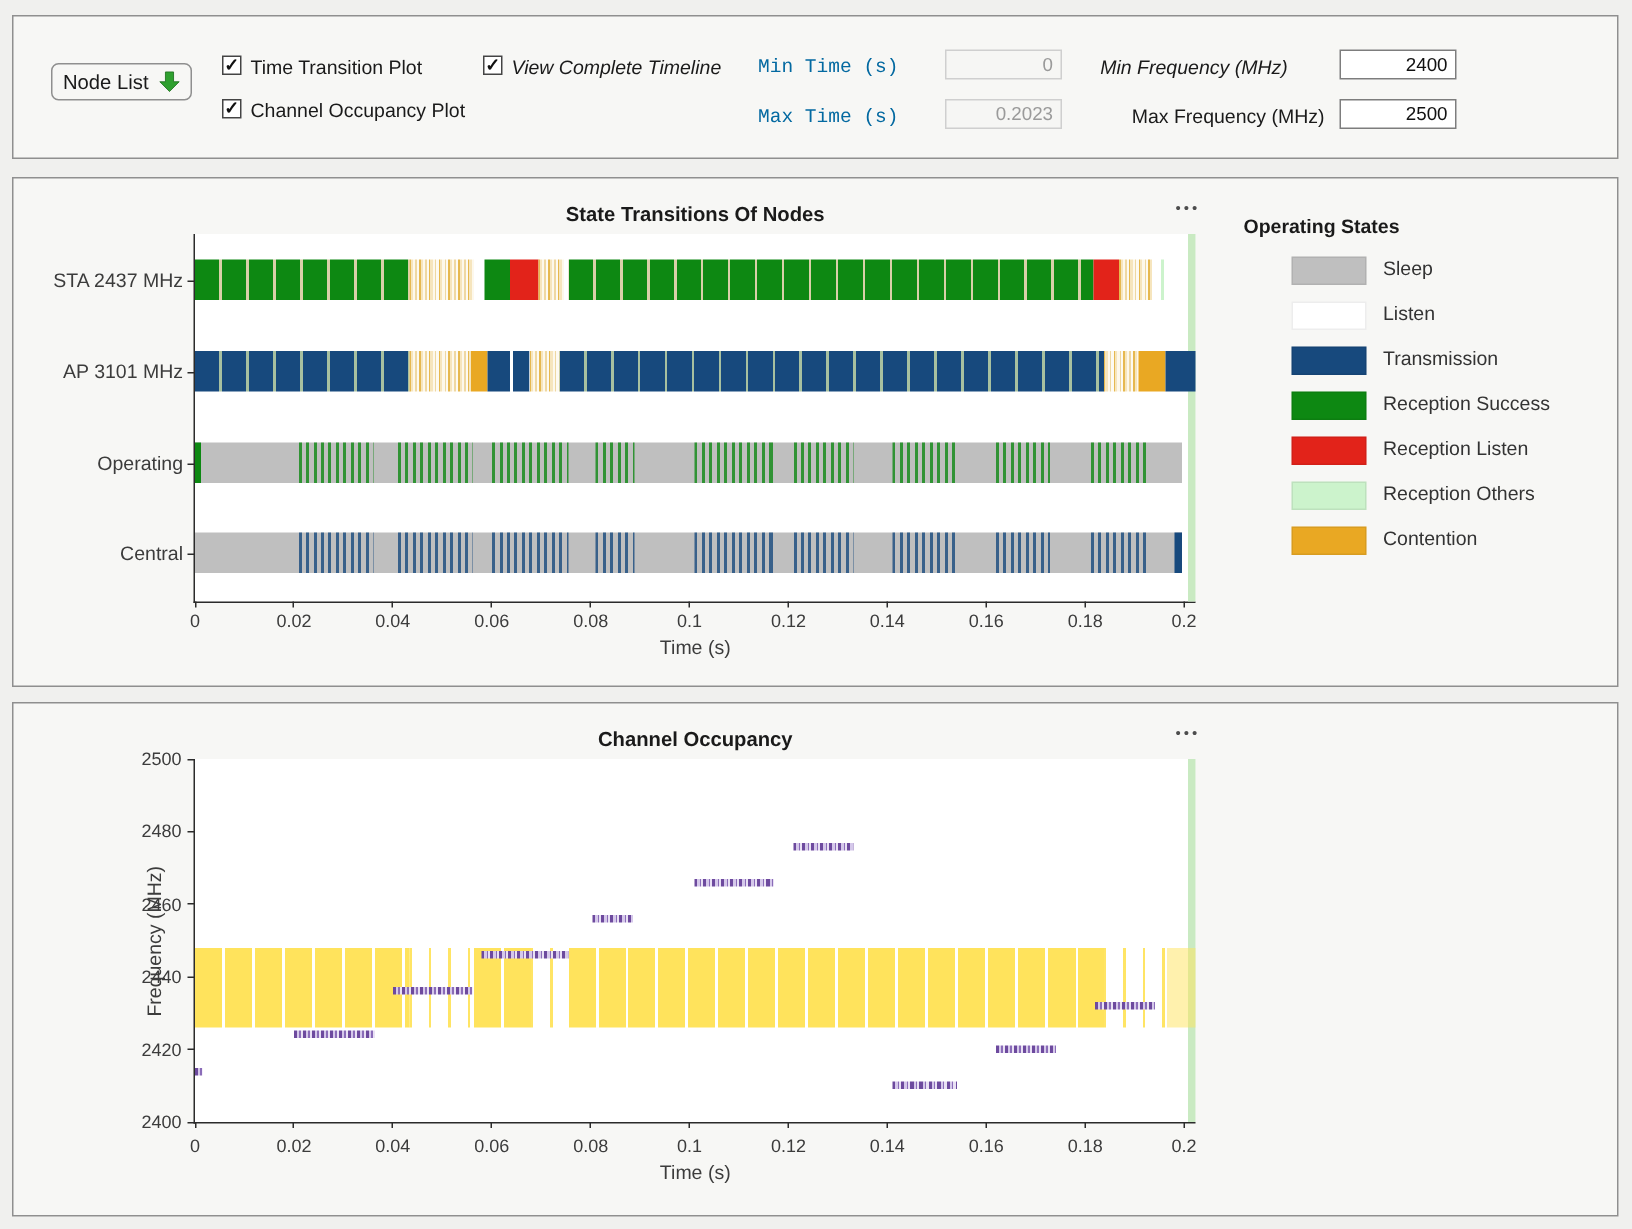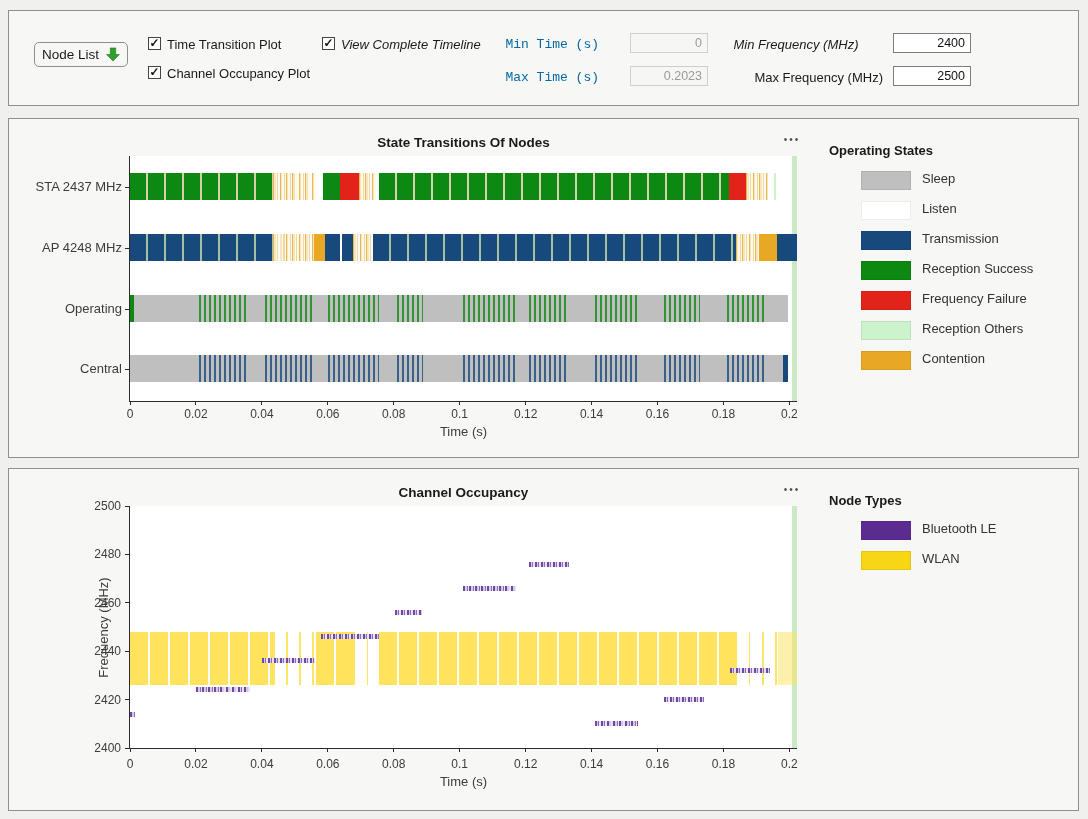--- a/index.html
+++ b/index.html
@@ -161,33 +161,33 @@
       <div class="legend-item">
         <span class="swatch" style="background: rgb(23, 73, 125);"></span>
         <span class="legend-label">Transmission</span>
       </div>
       <div class="legend-item">
         <span class="swatch" style="background: rgb(13, 136, 18);"></span>
         <span class="legend-label">Reception Success</span>
       </div>
       <div class="legend-item">
         <span class="swatch" style="background: rgb(226, 35, 26);"></span>
-        <span class="legend-label">Frequency Failure</span>
+        <span class="legend-label">Reception Listen</span>
       </div>
       <div class="legend-item">
         <span class="swatch" style="background: rgb(204, 243, 204);"></span>
         <span class="legend-label">Reception Others</span>
       </div>
       <div class="legend-item">
         <span class="swatch" style="background: rgb(233, 168, 35);"></span>
         <span class="legend-label">Contention</span>
       </div>
     </div>
   <div class="row-label" style="left: 0px; width: 113px; top: 59.5px;">STA 2437 MHz</div>
-      <div class="row-label" style="left: 0px; width: 113px; top: 120.5px;">AP 4248 MHz</div>
+      <div class="row-label" style="left: 0px; width: 113px; top: 120.5px;">AP 3101 MHz</div>
       <div class="row-label" style="left: 0px; width: 113px; top: 181.5px;">Operating</div>
       <div class="row-label" style="left: 0px; width: 113px; top: 241.5px;">Central</div>
       <div class="xtick-label" style="left: 121px; top: 288px;">0</div>
       <div class="xtick-label" style="left: 186.942px; top: 288px;">0.02</div>
       <div class="xtick-label" style="left: 252.883px; top: 288px;">0.04</div>
       <div class="xtick-label" style="left: 318.825px; top: 288px;">0.06</div>
       <div class="xtick-label" style="left: 384.767px; top: 288px;">0.08</div>
       <div class="xtick-label" style="left: 450.708px; top: 288px;">0.1</div>
       <div class="xtick-label" style="left: 516.65px; top: 288px;">0.12</div>
       <div class="xtick-label" style="left: 582.592px; top: 288px;">0.14</div>
@@ -242,31 +242,20 @@
         <div class="xtick-mark" style="left: calc(59.3178% - 0.5px);"></div>
         <div class="xtick-mark" style="left: calc(69.2042% - 0.5px);"></div>
         <div class="xtick-mark" style="left: calc(79.0905% - 0.5px);"></div>
         <div class="xtick-mark" style="left: calc(88.9768% - 0.5px);"></div>
         <div class="xtick-mark" style="left: calc(98.8631% - 0.5px);"></div>
       </div>
 
     <div class="axis-title" style="left:121px;top:305px;width:667px;">Time (s)</div>
     <div class="axis-title" style="left:20px;top:150px;width:160px;transform:rotate(-90deg);transform-origin:center;left:14px;top:151px;">Frequency (MHz)</div>
 
-    <div class="legend" style="left:820px;top:24px;">
-      <div class="legend-title">Node Types</div>
-      <div class="legend-item">
-        <span class="swatch" style="background: rgb(91, 44, 143);"></span>
-        <span class="legend-label">Bluetooth LE</span>
-      </div>
-      <div class="legend-item">
-        <span class="swatch" style="background: rgb(247, 214, 22);"></span>
-        <span class="legend-label">WLAN</span>
-      </div>
-    </div>
   <div class="xtick-label" style="left: 121px; top: 288px;">0</div>
       <div class="xtick-label" style="left: 186.942px; top: 288px;">0.02</div>
       <div class="xtick-label" style="left: 252.883px; top: 288px;">0.04</div>
       <div class="xtick-label" style="left: 318.825px; top: 288px;">0.06</div>
       <div class="xtick-label" style="left: 384.767px; top: 288px;">0.08</div>
       <div class="xtick-label" style="left: 450.708px; top: 288px;">0.1</div>
       <div class="xtick-label" style="left: 516.65px; top: 288px;">0.12</div>
       <div class="xtick-label" style="left: 582.592px; top: 288px;">0.14</div>
       <div class="xtick-label" style="left: 648.533px; top: 288px;">0.16</div>
       <div class="xtick-label" style="left: 714.475px; top: 288px;">0.18</div>

